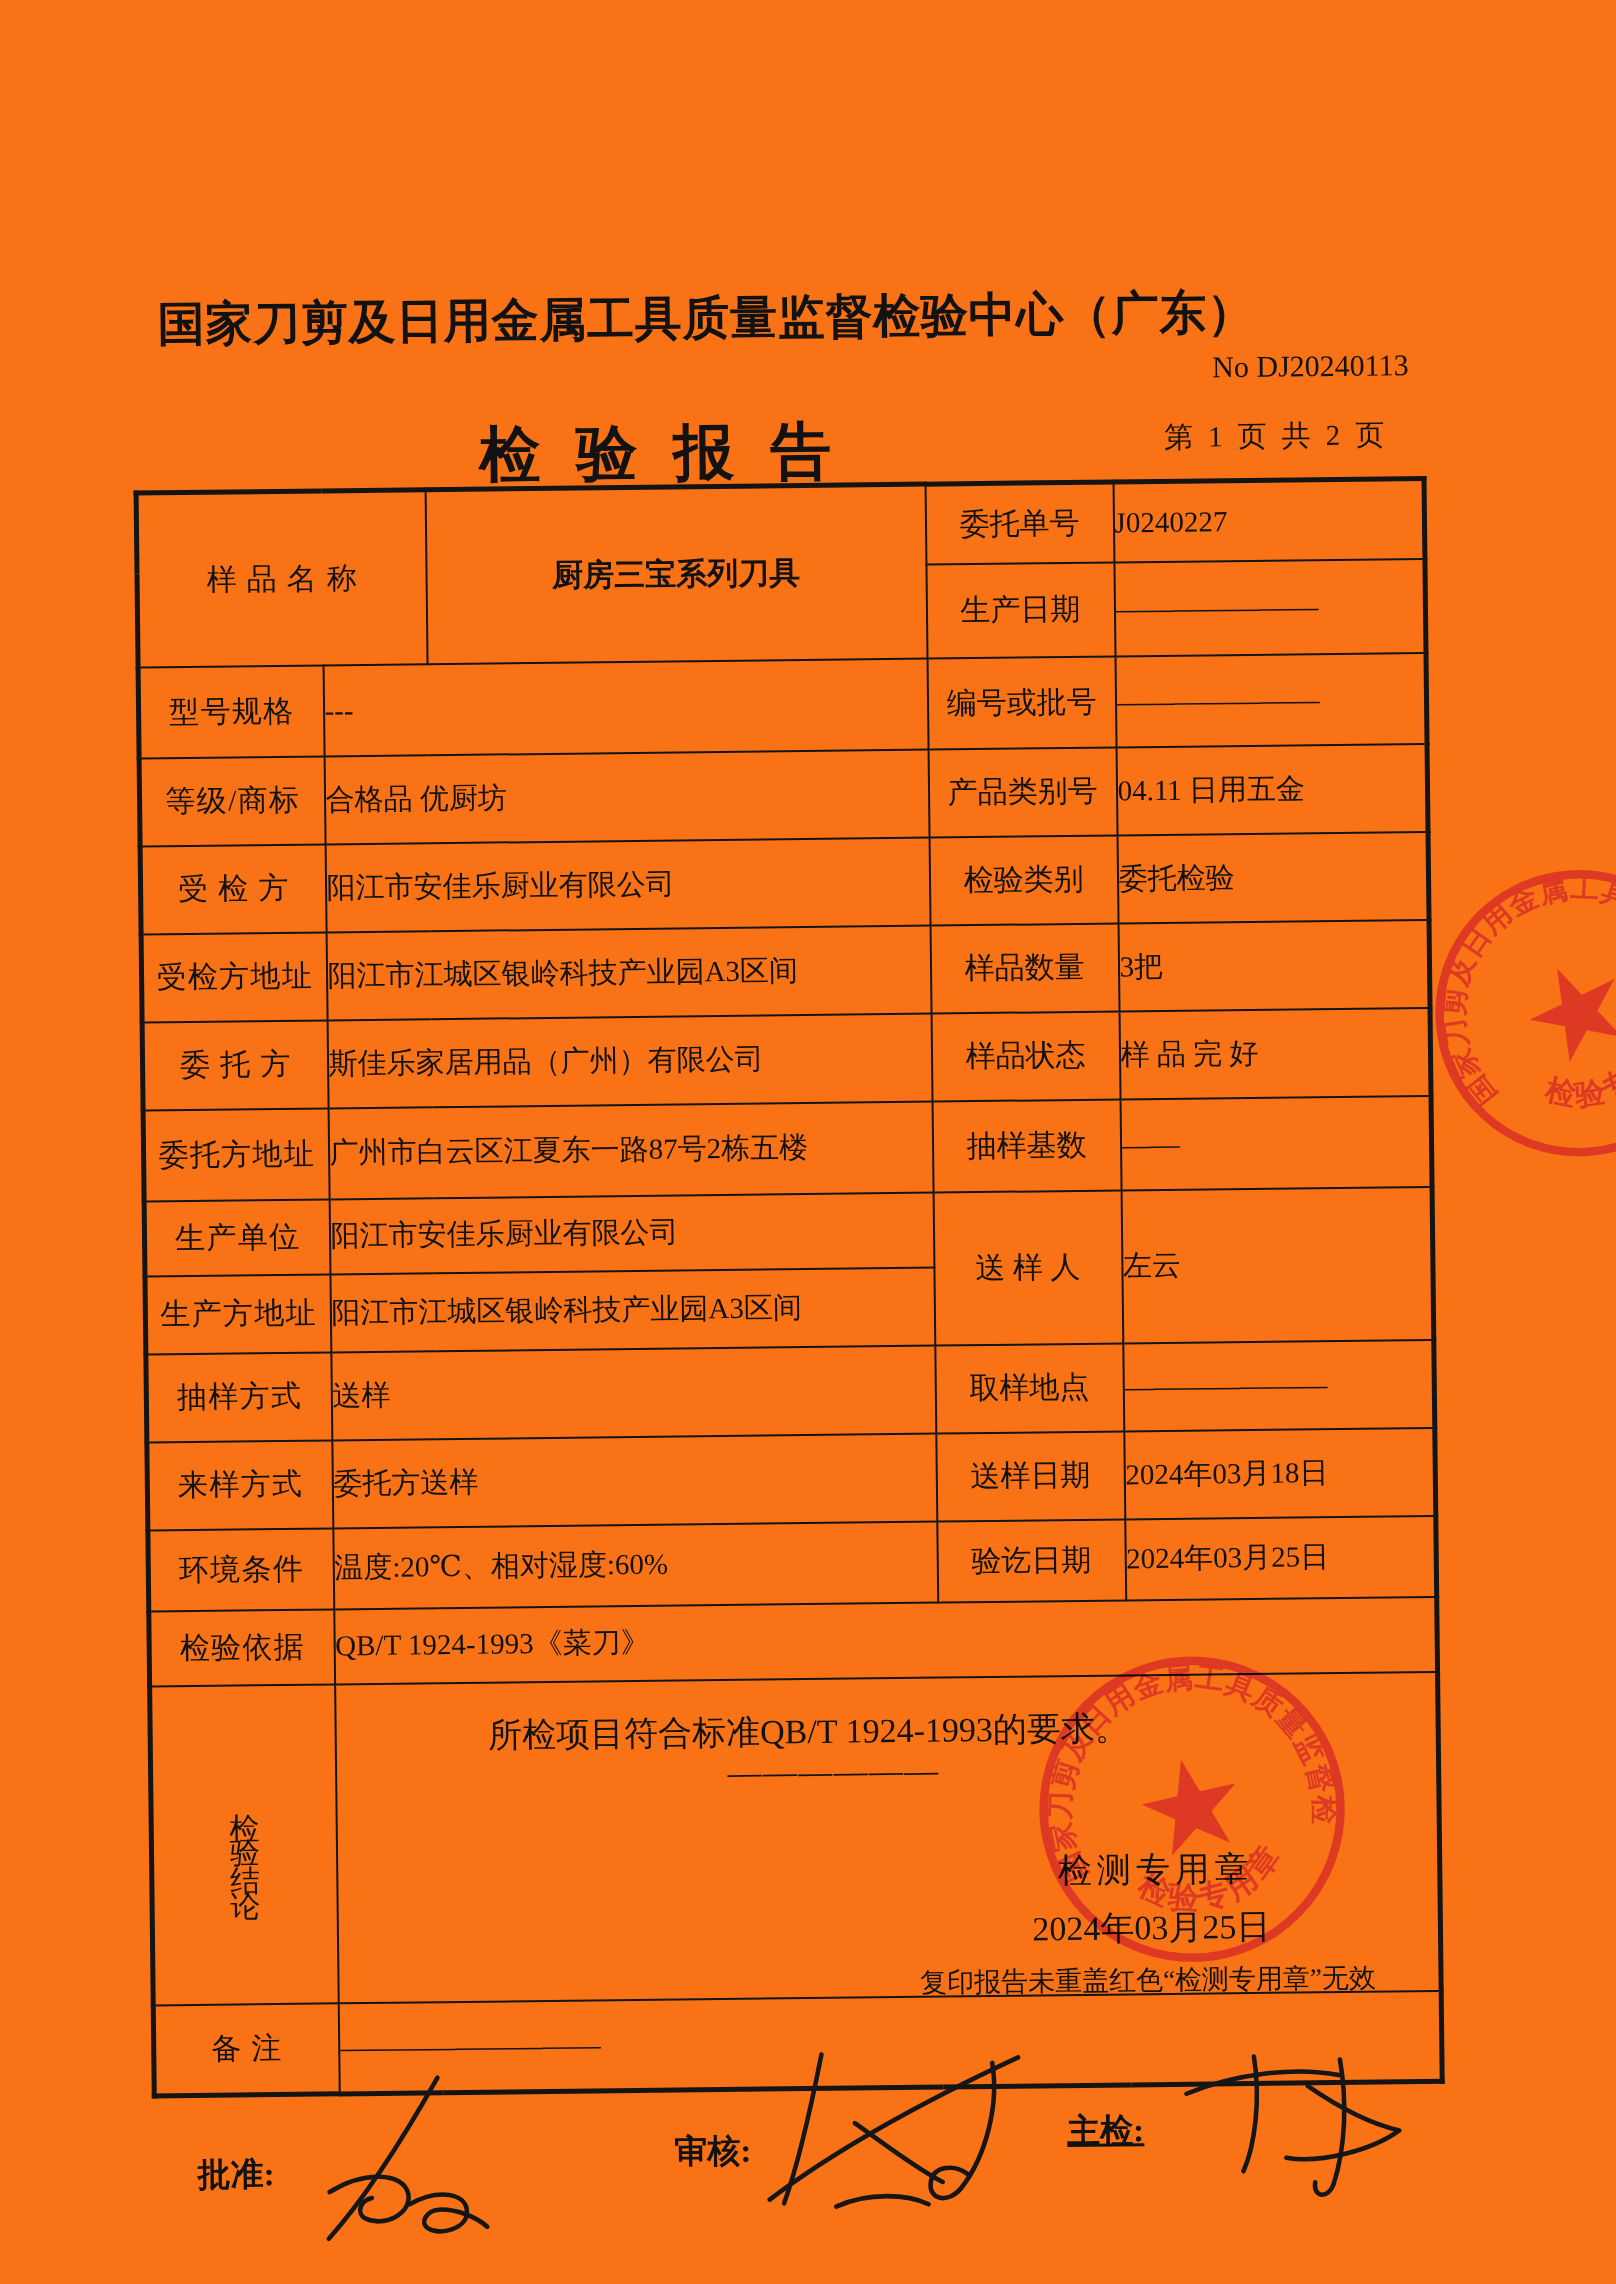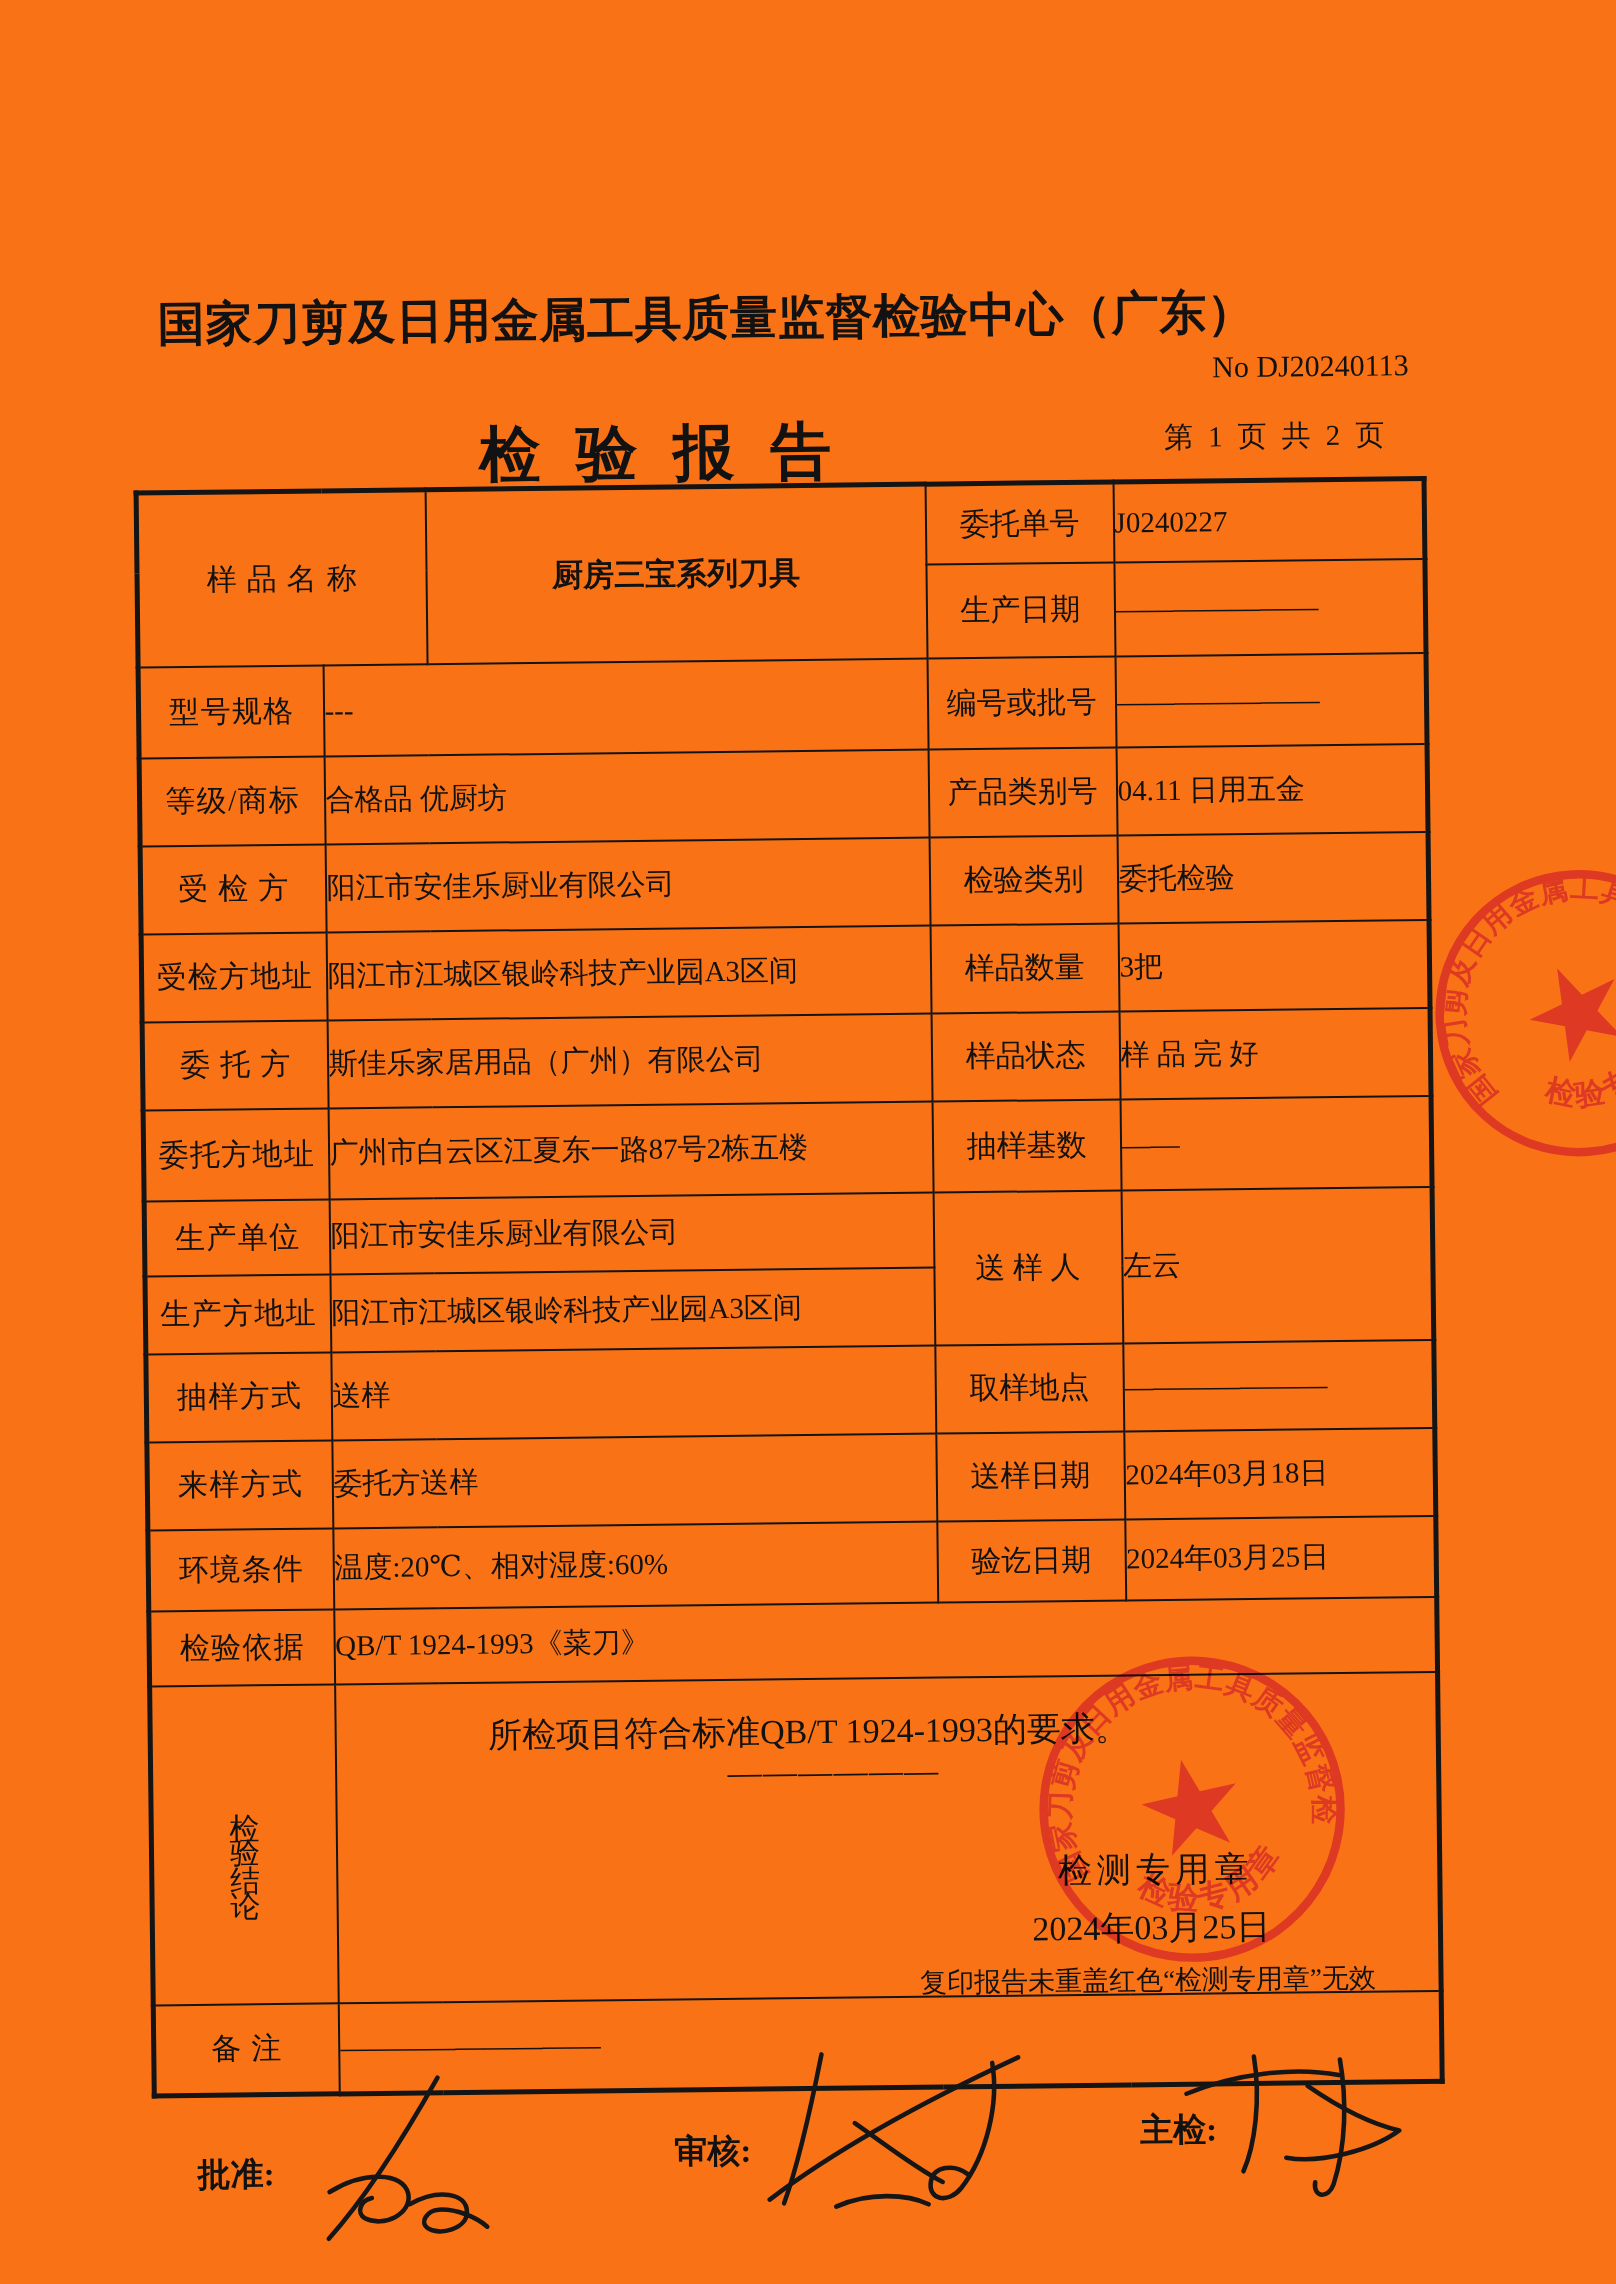--- a/index.html
+++ b/index.html
@@ -51,21 +51,21 @@
   
   .stamp{position:absolute;mix-blend-mode:multiply;opacity:.92;}
   .stamp-big {left:1025px;top:1654px;width:319px;height:319px;transform:rotate(-12deg);}
   .stamp-side{left:1430px;top:872px;width:300px;height:300px;transform:rotate(-25deg);}
   .stamp text{font-family:"Liberation Serif","DejaVu Serif",serif;font-weight:bold;}
 
   
   .sig-label{position:absolute;font-size:33px;font-weight:bold;white-space:nowrap;}
   .lbl-approve{left:186px;top:2146px;text-align:right;}
   .lbl-review {left:663px;top:2121px;margin-top:7px;}
-  .lbl-chief  {left:1129px;top:2112px;}
+  .lbl-chief  {left:1056px;top:2112px;text-decoration:underline;}
   .sig{position:absolute;}
   .sig path{fill:none;stroke:#161616;stroke-width:7;stroke-linecap:round;stroke-linejoin:round;}
   .sig-1{left:280px;top:2068px;width:208px;height:176px;}
   .sig-2{left:746px;top:2044px;width:280px;height:189px;}
   .sig-3{left:1164px;top:2051px;width:241px;height:163px;}
 </style>
 </head>
 <body>
 
 <div class="page">

